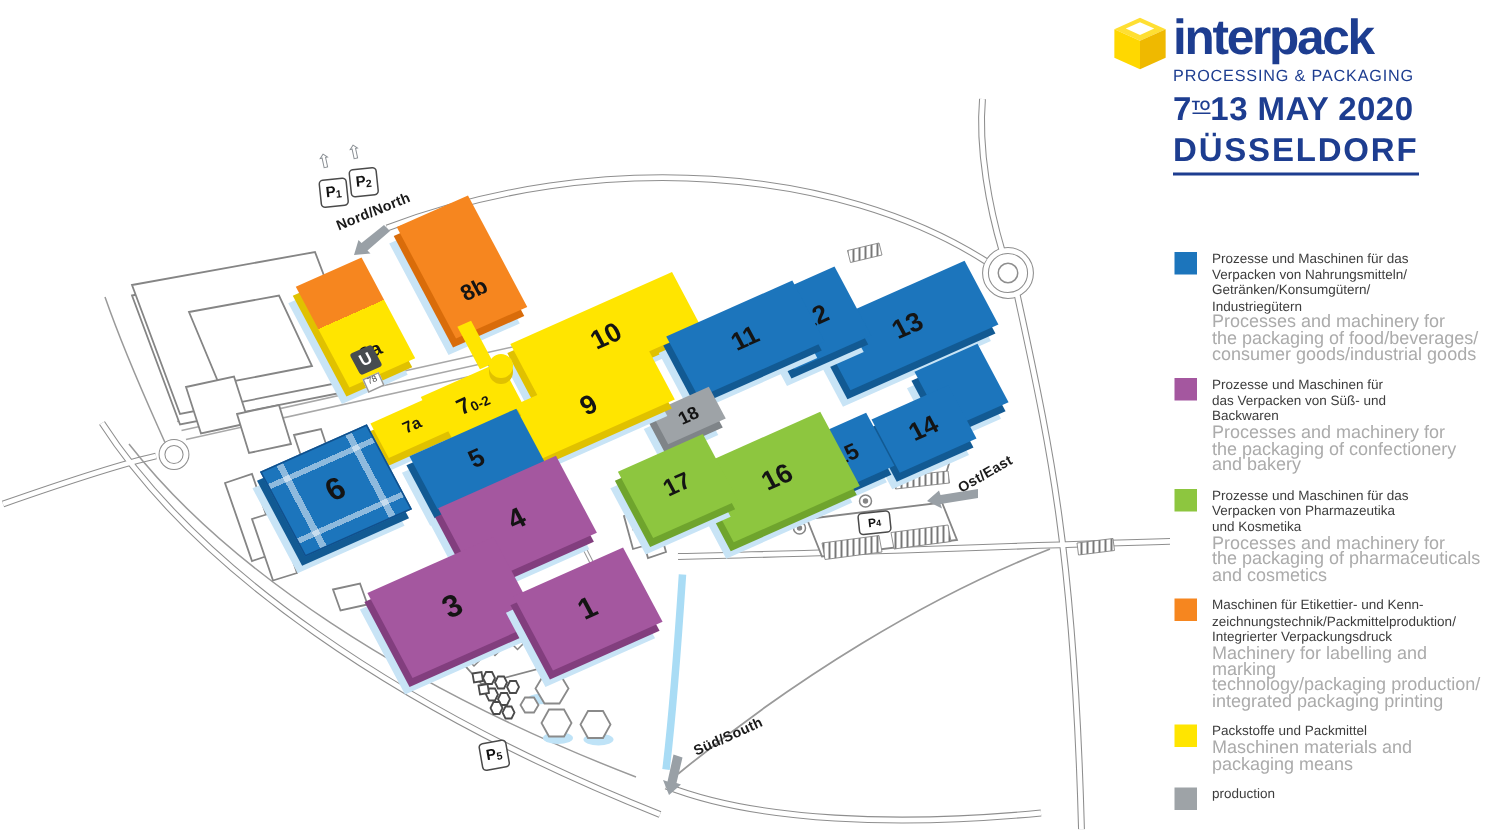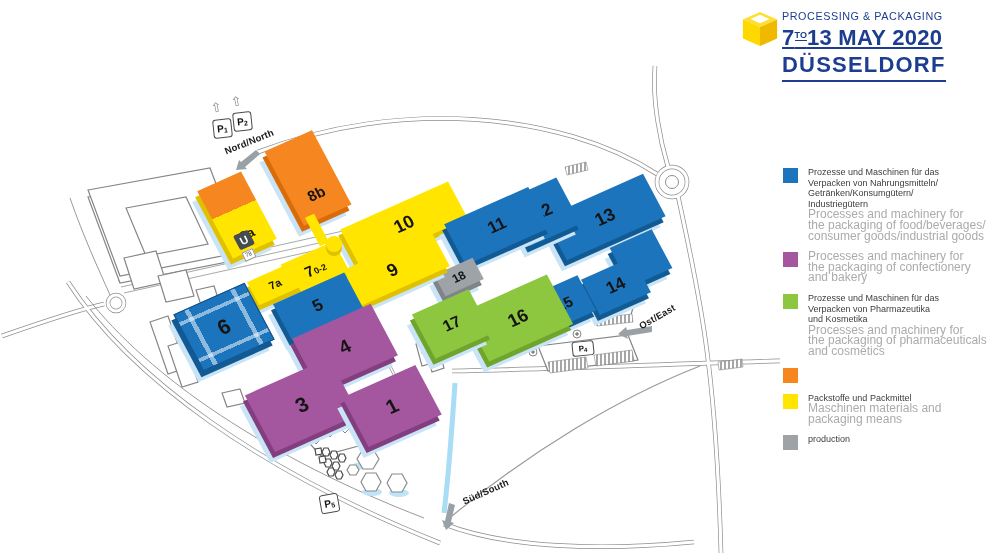--- a/index.html
+++ b/index.html
@@ -74,21 +74,21 @@
        letter-spacing:.2px;transform:rotate(-22deg);white-space:nowrap;}
   .d-nord{left:223px;top:136px;} .d-ost{left:637px;top:311px;transform:rotate(-30deg);}
   .d-sued{left:461px;top:486px;transform:rotate(-24deg);}
 
   
   .logo{position:absolute;left:741px;top:8px;z-index:4;color:#1D3D90;}
   .cube{position:absolute;left:0;top:2px;}
   .ltxt{margin-left:41px;}
   .lname{font-weight:bold;font-size:33px;line-height:1.05;letter-spacing:-1.5px;}
   .ltag{font-weight:normal;font-size:10.8px;letter-spacing:.55px;margin-top:2px;}
-  .ldate{font-weight:bold;font-size:22px;margin-top:3px;letter-spacing:.3px;text-decoration:underline;}
+  .ldate{font-weight:bold;font-size:22px;margin-top:3px;letter-spacing:.3px;}
   .ldate .to{font-size:9px;vertical-align:7px;border-bottom:1.4px solid #1D3D90;letter-spacing:0;}
   .lcity{display:inline-block;font-weight:bold;font-size:22px;letter-spacing:1.2px;
          border-bottom:2.2px solid #1D3D90;padding-bottom:2px;margin-top:1px;}
 
   
   .legend{position:absolute;left:783px;top:167px;width:212px;z-index:4;}
   .lg-item{display:flex;margin-bottom:10px;}
   .lg-sq{flex:0 0 15px;width:15px;height:15px;margin-right:10px;margin-top:1px;}
   .lg-blue{background:#1C75BC;} .lg-purple{background:#A4579F;} .lg-green{background:#8DC63F;}
   .lg-orange{background:#F6861F;} .lg-yellow{background:#FFE500;} .lg-gray{background:#9EA3A7;}
@@ -382,20 +382,21 @@
   <div class="dir d-sued">Süd/South</div>
 
   <div class="logo">
     <svg class="cube" width="38" height="38" viewBox="0 0 40 40">
       <polygon points="20,2 38,10 20,18 2,10" fill="#FFDF33"></polygon>
       <polygon points="2,10 20,18 20,38 2,30" fill="#FFD800"></polygon>
       <polygon points="38,10 20,18 20,38 38,30" fill="#EFB900"></polygon>
       <polygon points="20,5 30,9.5 20,14 10,9.5" fill="#FFFFFF"></polygon>
     </svg>
     <div class="ltxt">
+      <div class="lname">interpack</div>
       <div class="ltag">PROCESSING &amp; PACKAGING</div>
       <div class="ldate"><span>7</span><span class="to">TO</span><span>13 MAY 2020</span></div>
       <div><span class="lcity">DÜSSELDORF</span></div>
     </div>
   </div>
 
   <div class="legend">
     <div class="lg-item">
       <span class="lg-sq lg-blue"></span>
       <div>
@@ -404,38 +405,49 @@
 Getränken/Konsumgütern/
 Industriegütern</div>
            <div class="lg-en">Processes and machinery for
 the packaging of food/beverages/
 consumer goods/industrial goods</div>
         </div>
     </div>
     <div class="lg-item">
       <span class="lg-sq lg-purple"></span>
       <div>
+          <div class="lg-de">Prozesse und Maschinen für
+das Verpacken von Süß- und
+Backwaren</div>
            <div class="lg-en">Processes and machinery for
 the packaging of confectionery
 and bakery</div>
         </div>
     </div>
     <div class="lg-item">
       <span class="lg-sq lg-green"></span>
       <div>
           <div class="lg-de">Prozesse und Maschinen für das
 Verpacken von Pharmazeutika
 und Kosmetika</div>
            <div class="lg-en">Processes and machinery for
 the packaging of pharmaceuticals
 and cosmetics</div>
         </div>
     </div>
     <div class="lg-item">
       <span class="lg-sq lg-orange"></span>
+      <div>
+          <div class="lg-de">Maschinen für Etikettier- und Kenn-
+zeichnungstechnik/Packmittelproduktion/
+Integrierter Verpackungsdruck</div>
+           <div class="lg-en">Machinery for labelling and marking
+technology/packaging production/
+integrated packaging printing</div>
+        </div>
     </div>
     <div class="lg-item">
       <span class="lg-sq lg-yellow"></span>
       <div>
           <div class="lg-de">Packstoffe und Packmittel</div>
            <div class="lg-en">Maschinen materials and
 packaging means</div>
         </div>
     </div>
     <div class="lg-item">

